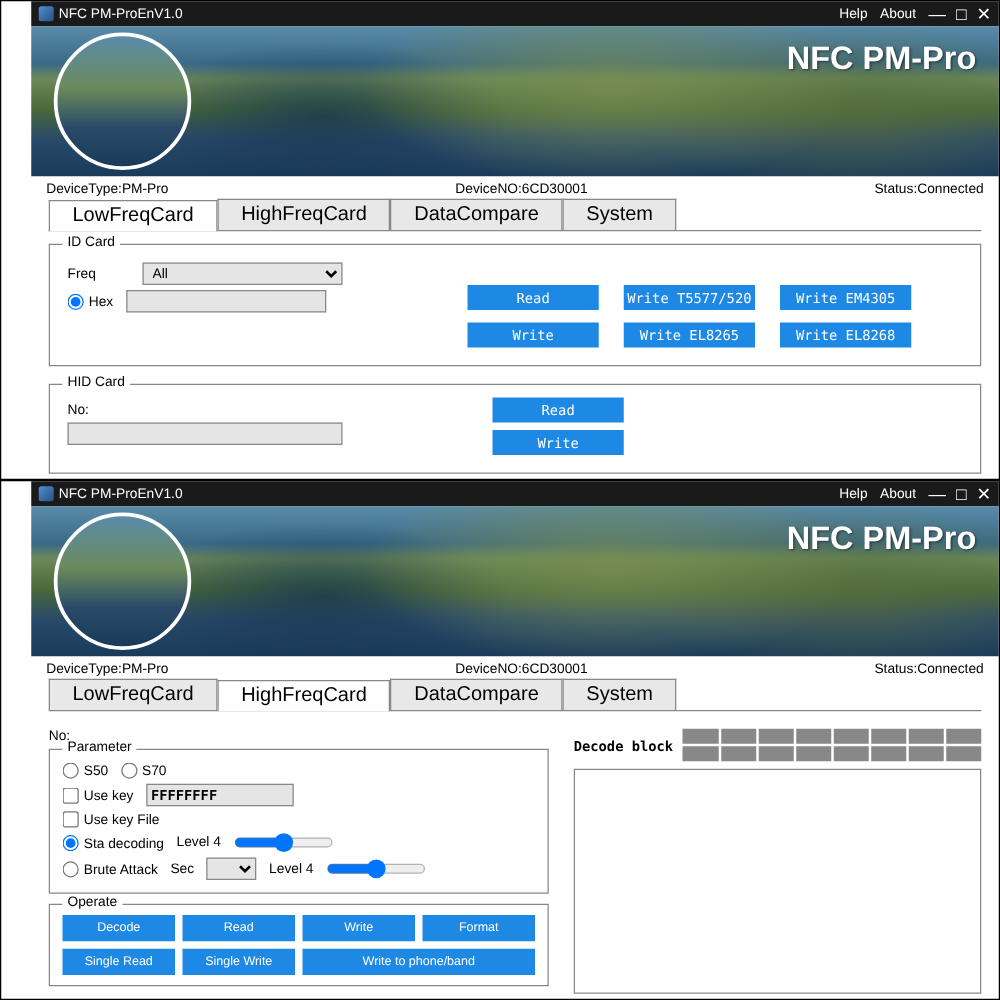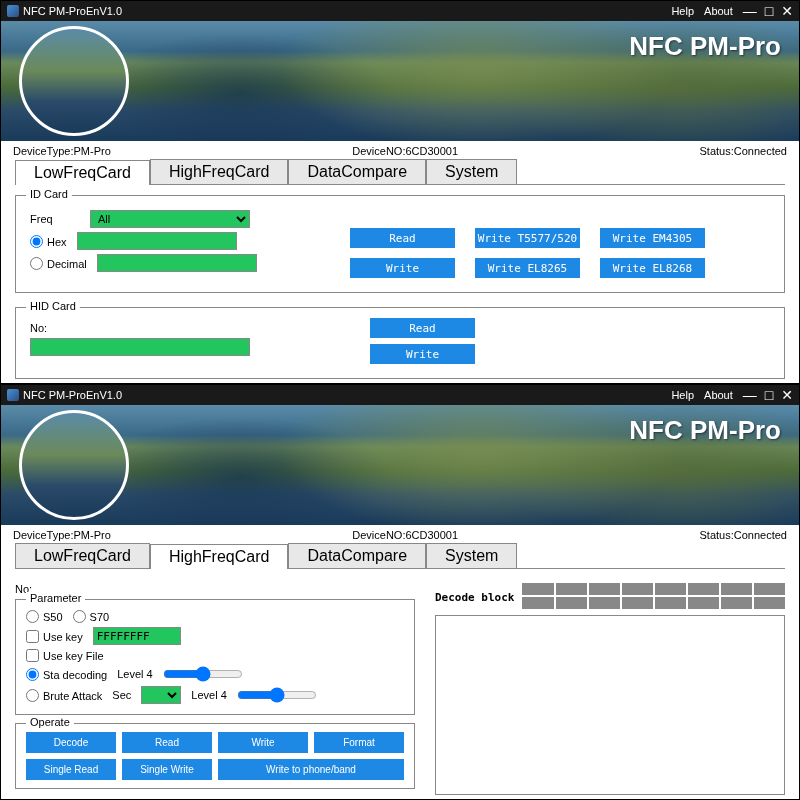--- a/index.html
+++ b/index.html
@@ -1,17 +1,17 @@
 <!DOCTYPE html>
 <html><head>
 <meta charset="utf-8">
 <style>
 * { box-sizing: border-box; margin: 0; padding: 0; font-family: Arial, sans-serif; }
 body { background: #fff; width: 800px; height: 800px; overflow: hidden; font-size: 11px; }
-.window { width: 800px; border: 1px solid #000; }
+.window { width: 800px; border: 1px solid #000; padding-left: 24px; }
 .titlebar { background: #1a1a1a; color: #fff; height: 20px; display: flex; align-items: center; justify-content: space-between; padding: 0 6px; }
 .titlebar-left { display: flex; align-items: center; gap: 4px; }
 .titlebar-right { display: flex; align-items: center; gap: 10px; }
 .titlebar-icon { width: 12px; height: 12px; background: linear-gradient(135deg, #4a90d9, #2a5080); border-radius: 2px; }
 .win-ctrl { display: flex; gap: 8px; font-size: 14px; }
 .win-ctrl span { cursor: pointer; }
 .banner { position: relative; height: 120px; overflow: hidden; background: linear-gradient(180deg, #5a8ba8 0%, #3a6a88 25%, #6b8a5a 35%, #4a6a3a 55%, #2a4a6a 75%, #1a3a5a 100%); }
 .banner::before { content: ""; position: absolute; inset: 0; background:
   radial-gradient(ellipse 200px 80px at 60% 40%, rgba(120,140,80,0.8), transparent),
   radial-gradient(ellipse 150px 60px at 30% 60%, rgba(20,50,80,0.7), transparent),
@@ -21,21 +21,21 @@
 .statusbar { display: flex; justify-content: space-between; padding: 4px 12px 2px; font-size: 11px; }
 .tabs { display: flex; margin: 0 14px; border-bottom: 1px solid #888; }
 .tab { padding: 3px 18px; border: 1px solid #888; border-bottom: none; background: #e8e8e8; margin-right: 0; font-size: 16px; cursor: pointer; }
 .tab.active { background: #fff; position: relative; top: 1px; }
 .panel { margin: 6px 14px 0; border: 1px solid #888; padding: 10px 14px 14px; }
 .panel.noborder { border: none; padding: 4px 0; }
 .fieldset { border: 1px solid #888; padding: 10px 14px 14px; position: relative; margin-bottom: 14px; }
 .fieldset-legend { position: absolute; top: -8px; left: 10px; background: #fff; padding: 0 4px; font-size: 11px; }
 .row { display: flex; align-items: center; gap: 10px; margin: 4px 0; }
 .label { min-width: 50px; }
-select, input[type="text"] { border: 1px solid #888; padding: 1px 3px; font-size: 11px; height: 18px; background: #22c55e; }
+select, input[type="text"] { border: 1px solid #888; padding: 1px 3px; font-size: 11px; height: 18px; background: #e5e5e5; }
 select { width: 160px; }
 input[type="text"] { width: 160px; }
 .radio-item, .check-item { display: flex; align-items: flex-end; gap: 4px; }
 .btn-blue { background: #1e88e5; color: #fff; border: none; padding: 3px 0; font-size: 11px; font-family: monospace; cursor: pointer; text-align: center; width: 105px; height: 20px; }
 .btn-group { display: flex; gap: 20px; flex-wrap: wrap; }
 .idcard-layout { display: flex; gap: 40px; }
 .idcard-left { flex: 0 0 280px; }
 .hid-layout { display: flex; gap: 60px; align-items: flex-start; }
 .hf-top { display: flex; gap: 20px; }
 .hf-left { flex: 0 0 400px; }
@@ -91,27 +91,20 @@
             <span class="label">Freq</span>
             <select><option>All</option></select>
           </div>
           <div class="row">
             <label class="radio-item">
                 <input type="radio" name="fmt1" checked="" style="">
                 <span>Hex</span>
               </label>
             <input type="text" style="">
           </div>
-          <div class="row">
-            <label class="radio-item">
-                <input type="radio" name="fmt1" style="">
-                <span>Decimal</span>
-              </label>
-            <input type="text" style="">
-          </div>
         </div>
         <div>
           <div class="btn-group" style="margin-top:22px;">
             <button class="btn-blue">Read</button>
             <button class="btn-blue">Write T5577/520</button>
             <button class="btn-blue">Write EM4305</button>
           </div>
           <div class="btn-group" style="margin-top:10px;">
             <button class="btn-blue">Write</button>
             <button class="btn-blue">Write EL8265</button>
@@ -185,21 +178,21 @@
             <label class="radio-item">
                 <input type="radio" name="stype" style="">
                 <span>S70</span>
               </label>
           </div>
           <div class="row">
             <label class="check-item">
                 <input type="checkbox" style="">
                 <span>Use key</span>
               </label>
-            <input type="text" style="width: 88px; font-family: monospace;" value="FFFFFFFF">
+            <input type="text" style="width: 118px; font-family: monospace; font-weight: bold;" value="FFFFFFFF">
           </div>
           <div class="row">
             <label class="check-item">
                 <input type="checkbox" style="">
                 <span>Use key File</span>
               </label>
           </div>
           <div class="row">
             <label class="radio-item">
                 <input type="radio" name="dmode" checked="" style="">

